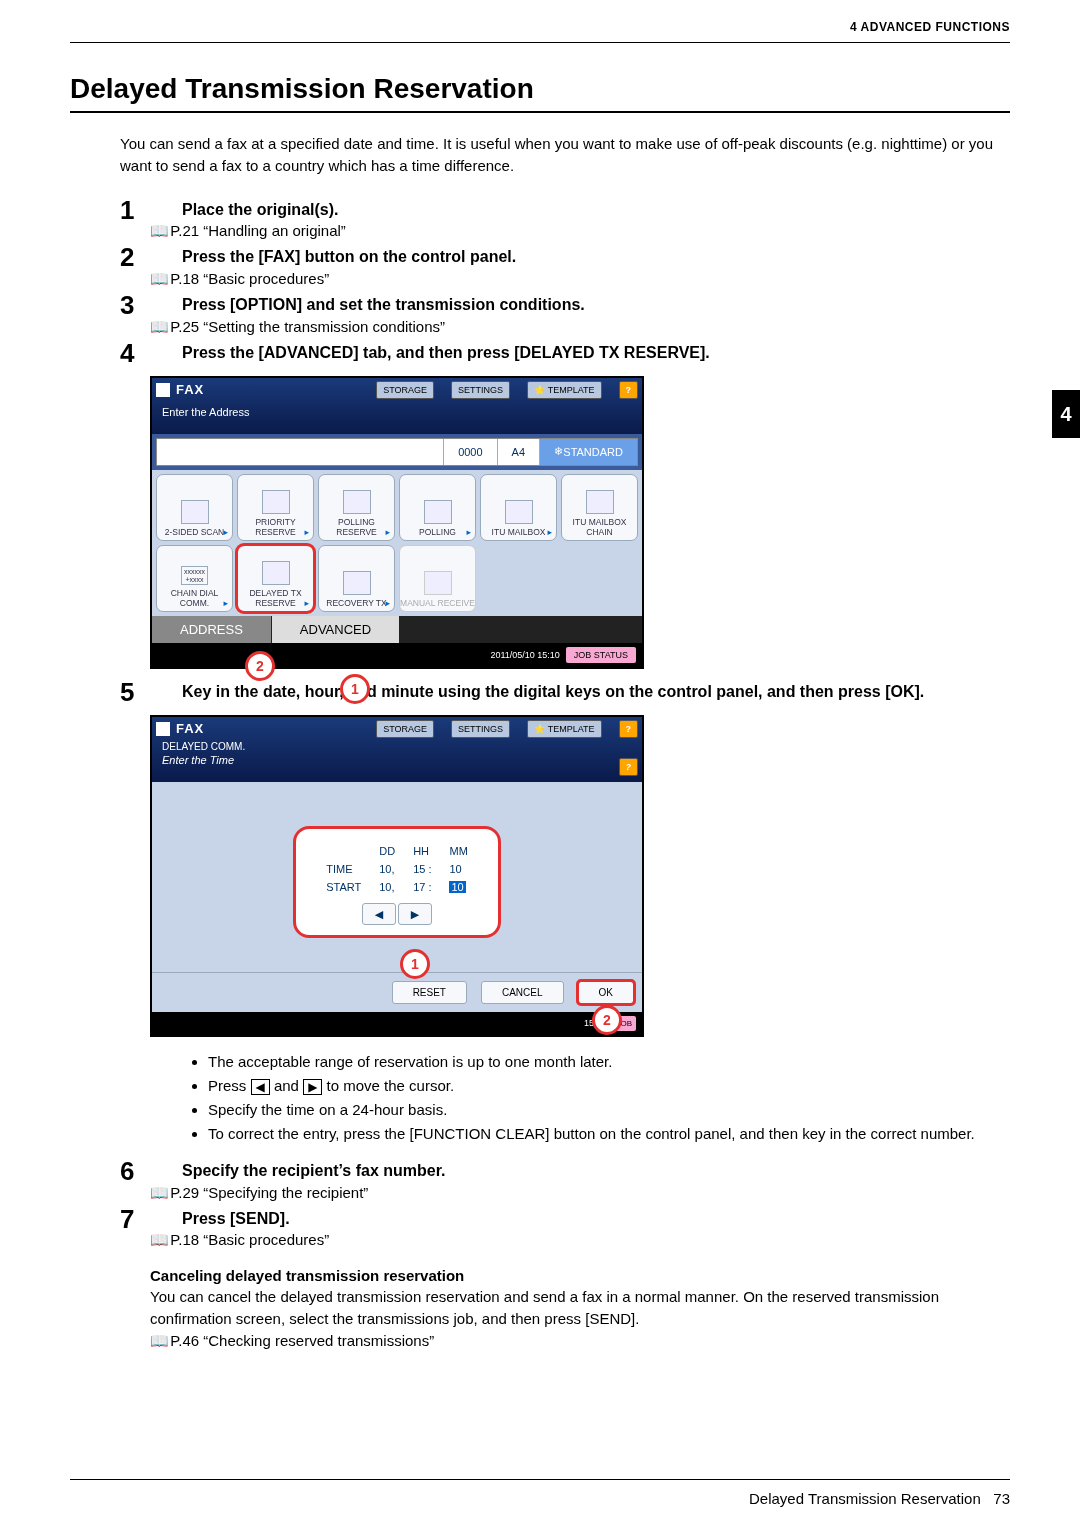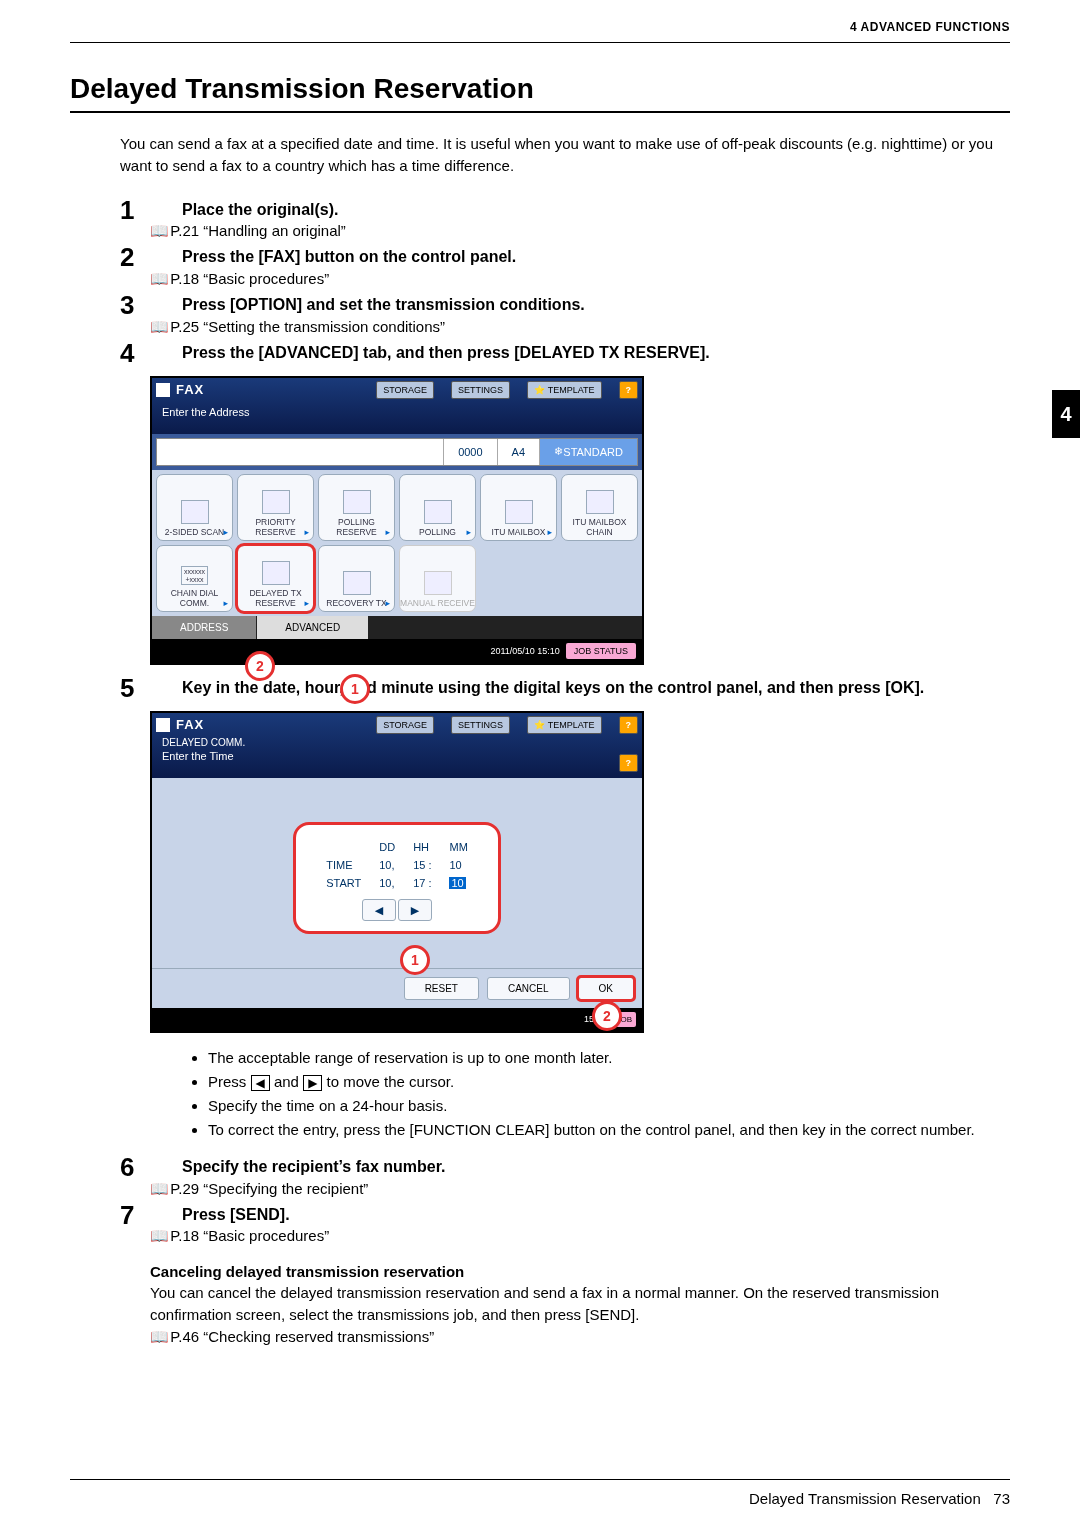--- a/index.html
+++ b/index.html
@@ -173,21 +173,21 @@
     outline: 3px solid #e53030;
     outline-offset: -1px;
   }
   .tab-row {
     display: flex;
     background: #222;
     color:#fff;
   }
   .tab {
     padding: 6px 28px;
-    font-size:10px;
+    font-size:13px;
     background:#888;
     border-right:1px solid #222;
   }
   .tab.active { background:#ddd;color:#000; }
   .foot-row {
     background:#000;
     color:#fff;
     display:flex;
     justify-content:flex-end;
     align-items:center;
@@ -234,21 +234,21 @@
   .time-box table td { padding:2px 8px; font-size:11px; }
   .time-box .hd { font-size:10px;color:#036; }
   .time-box .sel { background:#06c;color:#fff;padding:0 2px; }
   .arrow-btns { text-align:center;margin-top:6px; }
   .arrow-btn {
     display:inline-block;border:1px solid #9ab;background:#f6f8fc;
     width:32px;height:20px;line-height:20px;margin:0 1px;border-radius:3px;
     color:#036;
   }
   .panel-actions {
-    display:flex;justify-content:flex-end;gap:8px;
+    display:flex;justify-content:flex-end;gap:14px;
     padding:8px;background:#c8d4e8;border-top:1px solid #9ab;
   }
   .act-btn {
     border:1px solid #9ab;background:#f6f8fc;padding:5px 20px;font-size:10px;border-radius:3px;
   }
   .act-btn.highlight { outline:3px solid #e53030; outline-offset:-1px; }
   .callout-b1 { position:absolute; left:250px; bottom:58px; }
   .callout-b2 { position:absolute; right:22px; bottom:2px; z-index:2;}
 
   .bullets {
@@ -457,21 +457,21 @@
                 <span>FAX</span>
               </div>
             <div class="panel-top-btns">
               <div class="top-btn">STORAGE</div>
               <div class="top-btn">SETTINGS</div>
               <div class="top-btn">⭐ <span>TEMPLATE</span></div>
               <div class="top-btn help">?</div>
             </div>
           </div>
           <div style="color:#fff;font-size:10px;padding:0 10px;">DELAYED COMM.</div>
-          <div style="display:flex;justify-content:space-between;align-items:center;">
+          <div style="display:flex;justify-content:space-between;align-items:center;font-style:italic;">
             <div class="panel-sub" style="padding-top:2px;">Enter the Time</div>
             <div class="top-btn help" style="margin:4px;">?</div>
           </div>
         </div>
 
         <div class="time-area">
           <div class="time-box">
             <table>
               <tbody>
                   <tr class="hd">

